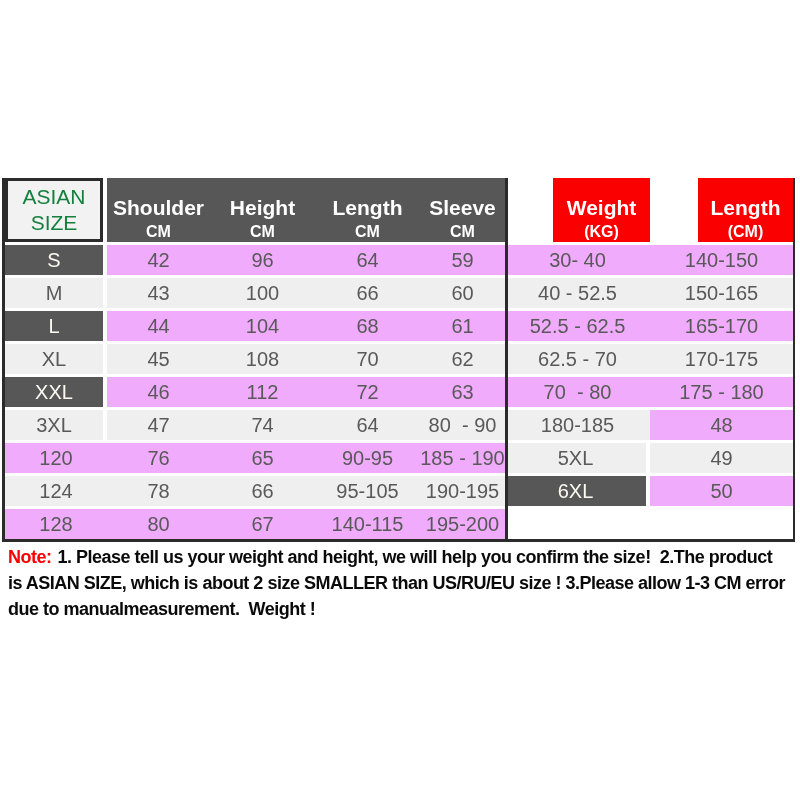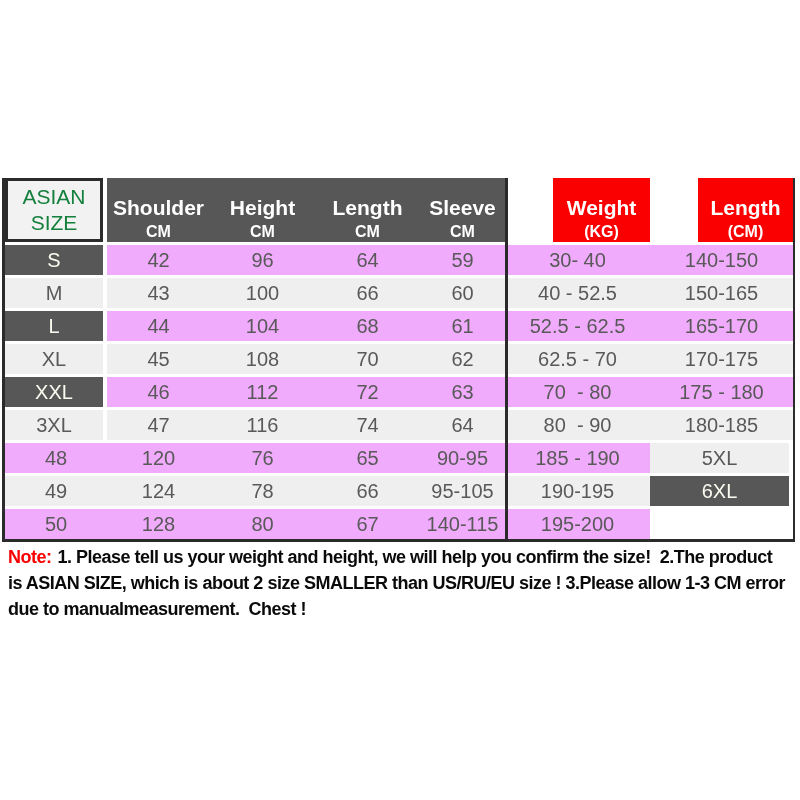--- a/index.html
+++ b/index.html
@@ -122,21 +122,20 @@
     <div class="cell row-gray">170-175</div>
     <div class="cell size-cell size-dark">XXL</div>
     <div class="cell row-white">46</div>
     <div class="cell row-white">112</div>
     <div class="cell row-white">72</div>
     <div class="cell row-white">63</div>
     <div class="cell row-white">70  - 80</div>
     <div class="cell row-white">175 - 180</div>
     <div class="cell size-cell size-lite">3XL</div>
     <div class="cell row-gray">47</div>
-    <div class="cell row-gray">116</div>
     <div class="cell row-gray">74</div>
     <div class="cell row-gray">64</div>
     <div class="cell row-gray">80  - 90</div>
     <div class="cell row-gray">180-185</div>
     <div class="cell row-white">48</div>
     <div class="cell row-white">120</div>
     <div class="cell row-white">76</div>
     <div class="cell row-white">65</div>
     <div class="cell row-white">90-95</div>
     <div class="cell row-white">185 - 190</div>
@@ -152,14 +151,14 @@
     <div class="cell row-white">128</div>
     <div class="cell row-white">80</div>
     <div class="cell row-white">67</div>
     <div class="cell row-white">140-115</div>
     <div class="cell row-white">195-200</div>
   </div>
 
 <div class="note">
   <div class="note-line"><span class="note-label">Note:</span><span>1. Please tell us your weight and height, we will help you confirm the size!  2.The product</span></div>
   <div class="note-line">is ASIAN SIZE, which is about 2 size SMALLER than US/RU/EU size ! 3.Please allow 1-3 CM error</div>
-  <div class="note-line">due to manualmeasurement.  Chest !</div>
+  <div class="note-line">due to manualmeasurement.  Weight !</div>
 </div>
 
 </body></html>

